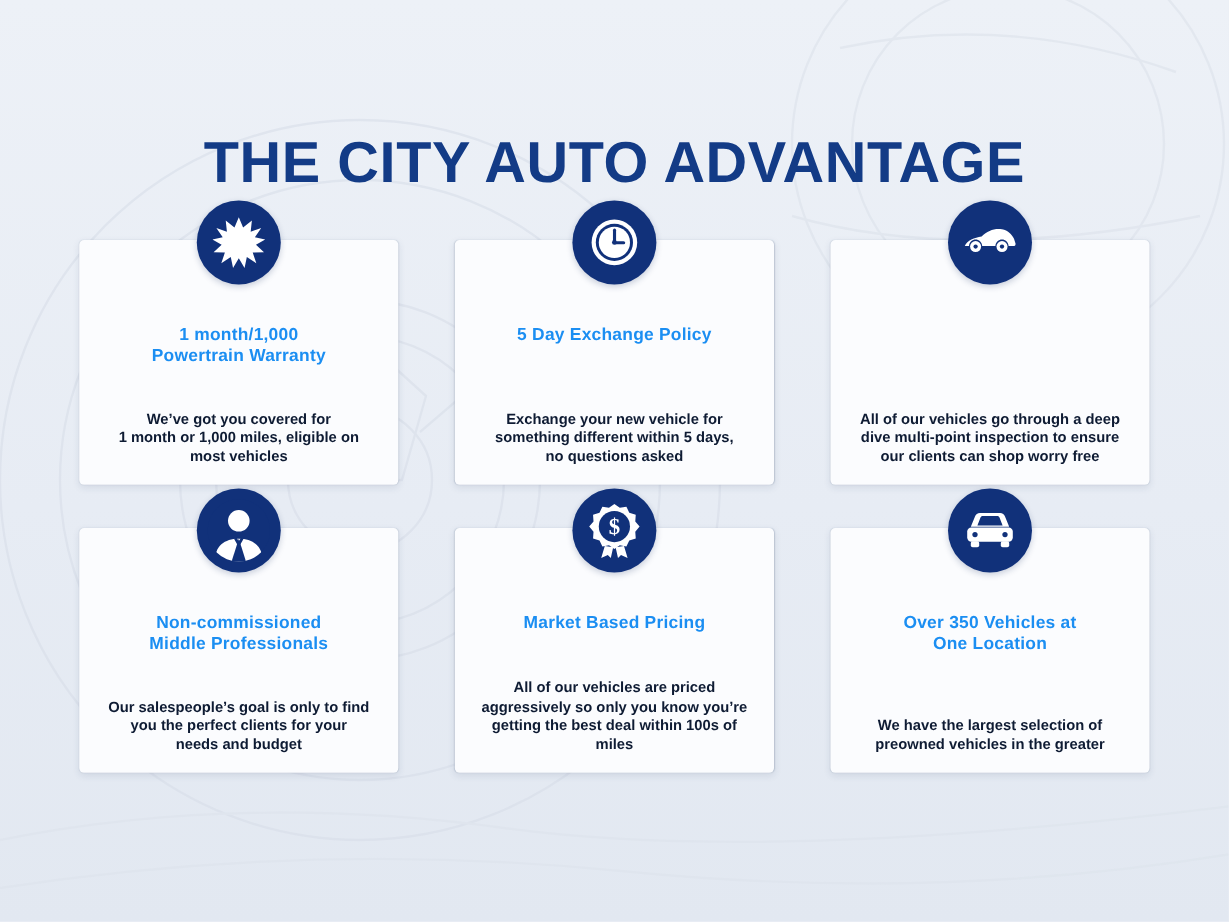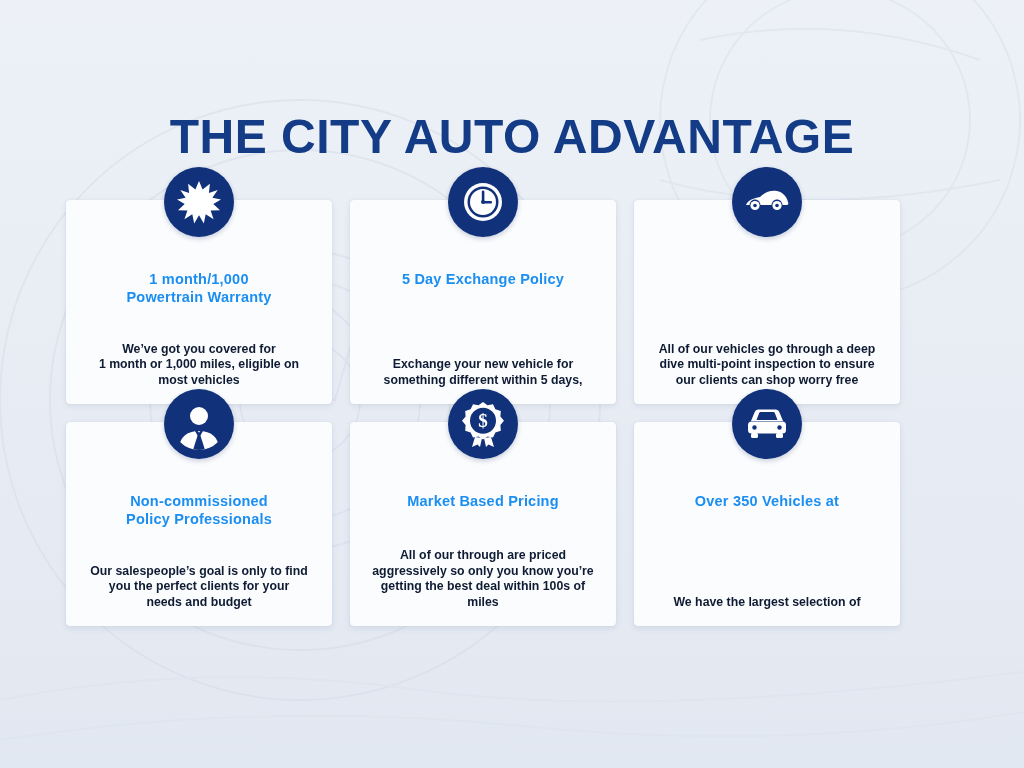--- a/index.html
+++ b/index.html
@@ -43,21 +43,20 @@
   }
   .grid {
     position: absolute;
     top: 200px;
     left: 66px;
     width: 888px;
     display: grid;
     grid-template-columns: repeat(3, 266px);
     grid-column-gap: 47px;
     grid-row-gap: 36px;
-    gap: 18px;
   }
   .card {
     position: relative;
     width: 266px;
     height: 204px;
     background: #fbfcfe;
     border-radius: 4px;
     box-shadow: 0 2px 6px rgba(40, 60, 100, 0.10), 0 0 1px rgba(40,60,100,0.18);
     display: flex;
     flex-direction: column;
@@ -165,20 +164,21 @@
           <circle cx="22" cy="22" r="2" fill="#11317a"></circle>
         </svg>
       </div>
       <div class="card-head">
         <div>5 Day Exchange Policy</div>
         <div></div>
       </div>
       <div class="card-body">
         <div>Exchange your new vehicle for</div>
         <div>something different within 5 days,</div>
+        <div>no questions asked</div>
       </div>
     </div>
 
     <div class="card">
       <div class="icon-wrap">
         <svg width="46" height="30" viewBox="0 0 46 30">
           <g fill="#ffffff">
             <path d="M2 18 C4 13 10 11 16 10 C21 5 27 3 33 4 C38 5 41 8 43 12 L44 15 C44.6 16 44.4 18 43 18 L38.5 18 C38.2 14.8 35.8 12.6 33 12.6 C30.2 12.6 27.8 14.8 27.5 18 L16.5 18 C16.2 14.8 13.8 12.6 11 12.6 C8.2 12.6 5.8 14.8 5.5 18 Z"></path>
             <circle cx="11" cy="18.5" r="4.6"></circle>
             <circle cx="33" cy="18.5" r="4.6"></circle>
@@ -206,21 +206,21 @@
             <rect x="0" y="0" width="52" height="52" fill="#11317a"></rect>
             <circle cx="26" cy="18" r="9" fill="#ffffff"></circle>
             <path d="M6 52 C6 39 14 33 26 33 C38 33 46 39 46 52 Z" fill="#ffffff"></path>
             <path d="M26 33 L20 52 L32 52 Z" fill="#11317a"></path>
             <path d="M22 33 L26 40 L30 33 L28 32 L26 35 L24 32 Z" fill="#11317a"></path>
           </g>
         </svg>
       </div>
       <div class="card-head">
         <div>Non-commissioned</div>
-        <div>Policy Professionals</div>
+        <div>Middle Professionals</div>
       </div>
       <div class="card-body">
         <div>Our salespeople’s goal is only to find</div>
         <div>you the perfect clients for your</div>
         <div>needs and budget</div>
       </div>
     </div>
 
     <div class="card row2">
       <div class="icon-wrap">
@@ -232,21 +232,21 @@
           </g>
           <circle cx="22" cy="19.8" r="13" fill="#11317a"></circle>
           <text x="22" y="26" text-anchor="middle" font-family="Liberation Serif, serif" font-size="19" font-weight="bold" fill="#ffffff">$</text>
         </svg>
       </div>
       <div class="card-head">
         <div>Market Based Pricing</div>
         <div></div>
       </div>
       <div class="card-body">
-        <div>All of our through are priced</div>
+        <div>All of our vehicles are priced</div>
         <div>aggressively so only you know you’re</div>
         <div>getting the best deal within 100s of miles</div>
       </div>
     </div>
 
     <div class="card row2">
       <div class="icon-wrap">
         <svg width="44" height="34" viewBox="0 0 44 34">
           <g fill="#ffffff">
             <path d="M6 14 L9.5 5.5 C10.2 3.6 11.6 2.6 13.6 2.6 L30.4 2.6 C32.4 2.6 33.8 3.6 34.5 5.5 L38 14 Z"></path>
@@ -254,20 +254,22 @@
             <rect x="6" y="26" width="7" height="5" rx="1.6"></rect>
             <rect x="31" y="26" width="7" height="5" rx="1.6"></rect>
           </g>
           <path d="M11.5 13 L14 6.5 C14.4 5.4 15 5 16 5 L28 5 C29 5 29.6 5.4 30 6.5 L32.5 13 Z" fill="#11317a"></path>
           <circle cx="9.5" cy="20.5" r="2.2" fill="#11317a"></circle>
           <circle cx="34.5" cy="20.5" r="2.2" fill="#11317a"></circle>
         </svg>
       </div>
       <div class="card-head">
         <div>Over 350 Vehicles at</div>
+        <div>One Location</div>
       </div>
       <div class="card-body">
         <div>We have the largest selection of</div>
+        <div>preowned vehicles in the greater</div>
       </div>
     </div>
 
   </div>
 </div>
 
 </body></html>

